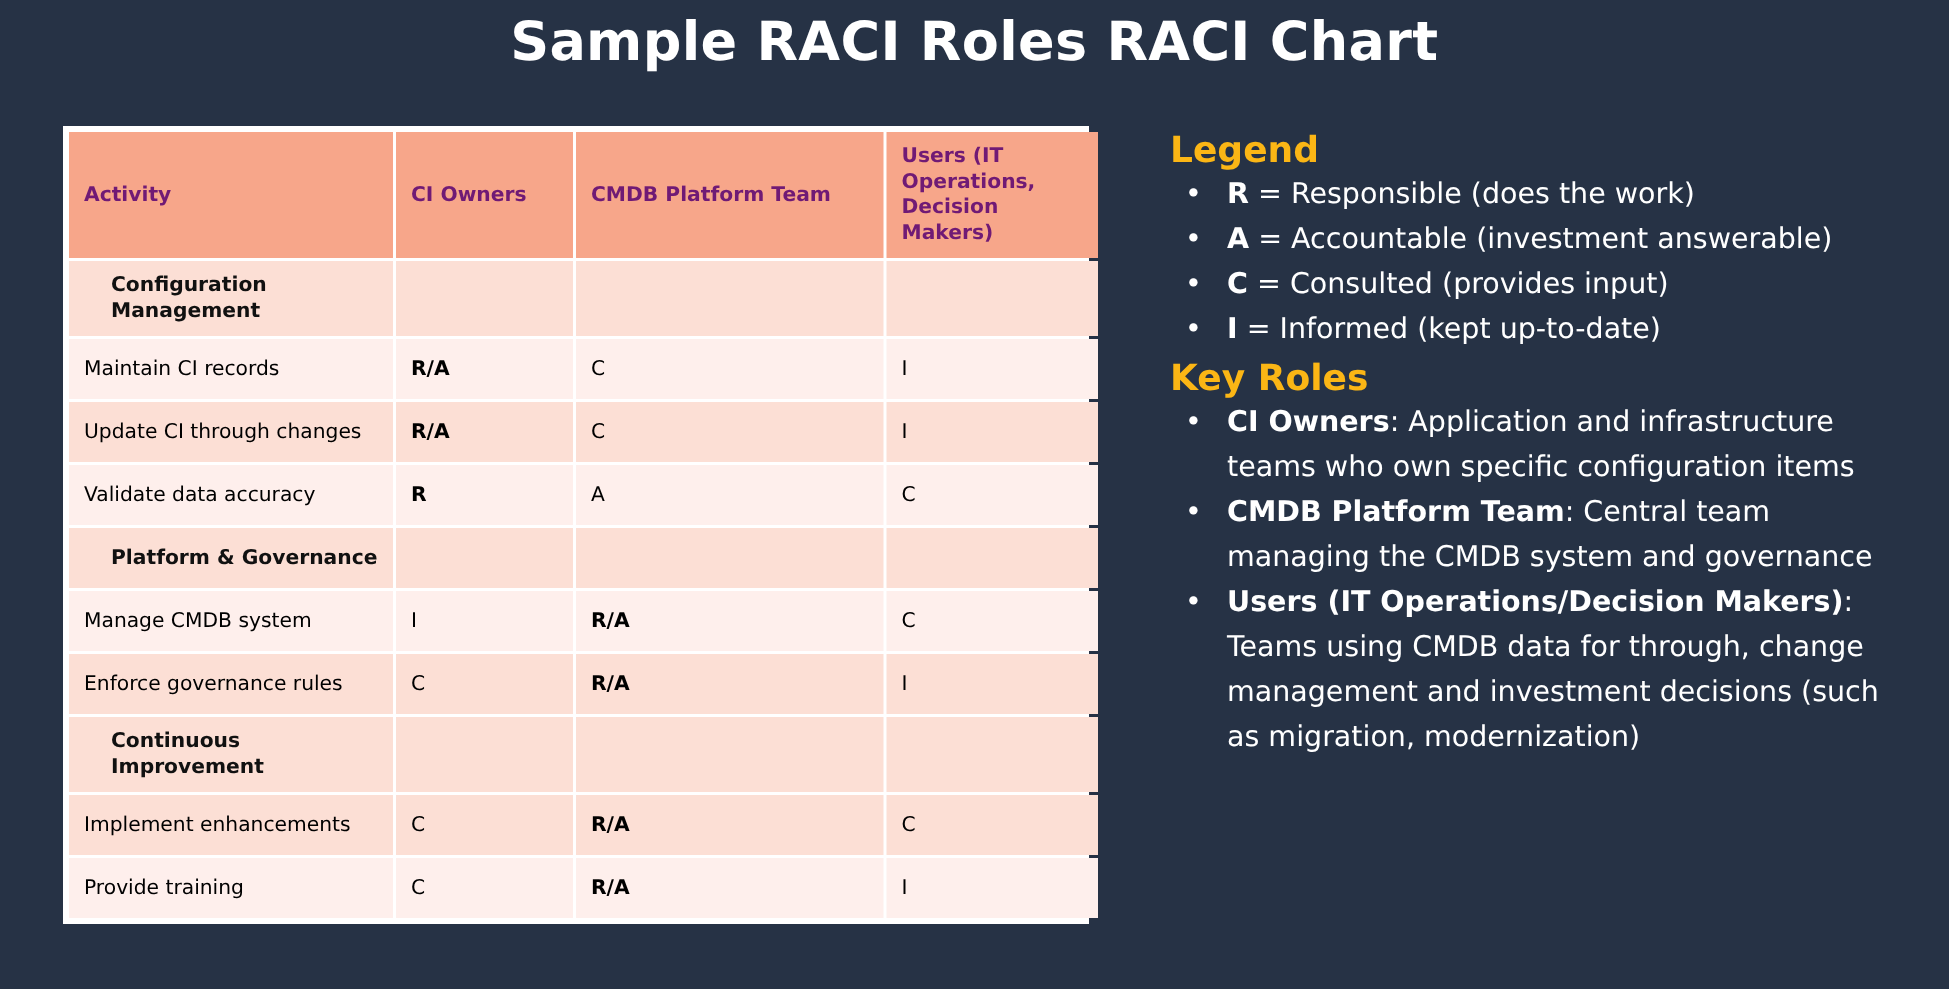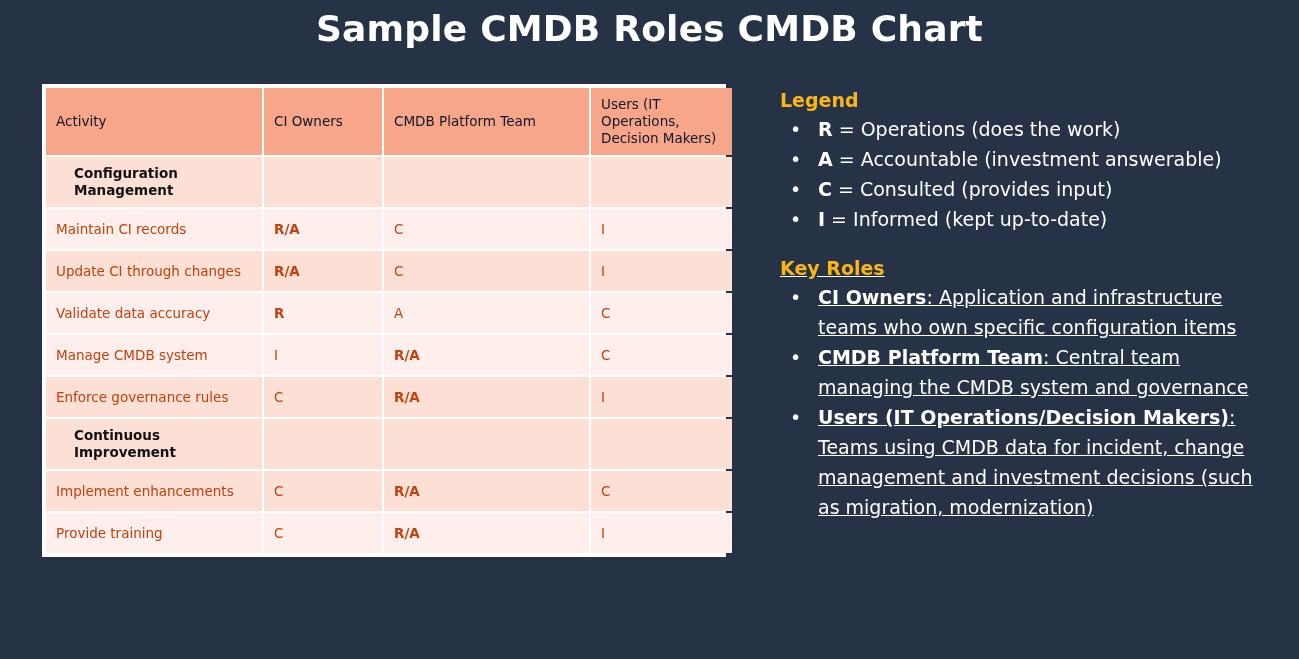--- a/index.html
+++ b/index.html
@@ -59,33 +59,33 @@
     table-layout: fixed;
   }
 
   table.raci col.c-activity { width: 216px; }
   table.raci col.c-ci       { width: 118px; }
   table.raci col.c-cmdb     { width: 205px; }
   table.raci col.c-users    { width: 141px; }
 
   table.raci th {
     background: #F7A68A;
-    color: #0f172a;
+    color: #701a75;
     font-size: 13.5px;
-    font-weight: normal;
+    font-weight: bold;
     text-align: left;
     vertical-align: middle;
     padding: 8px 10px;
     height: 64px;
     line-height: 17px;
   }
 
   table.raci td {
     font-size: 13.5px;
-    color: #c2410c;
+    color: #000000;
     padding: 8px 10px;
     height: 40px;
     vertical-align: middle;
     line-height: 17px;
   }
 
   
   tr.band-dark  td { background: #FCDFD5; }
   tr.band-light td { background: #FEEFEC; }
 
@@ -98,21 +98,21 @@
 
   
   #side-panel {
     margin-left: 54px;
     margin-top: 32px;
     width: 480px;
   }
 
   .panel-heading {
     color: #FBB615;
-    font-size: 19px;
+    font-size: 24px;
     font-weight: bold;
     line-height: 24px;
     margin-bottom: 2px;
   }
 
   ul.bullets {
     list-style: none;
     margin: 0 0 0 0;
     padding: 0;
   }
@@ -130,28 +130,28 @@
     position: absolute;
     left: 10px;
     top: 0;
     font-size: 19px;
     line-height: 30px;
     color: #ffffff;
   }
 
   .key { font-weight: bold; }
 
-  #key-roles-block { margin-top: 22px; text-decoration: underline; }
+  #key-roles-block { margin-top: 6px; }
 
   #key-roles-block ul.bullets li { line-height: 30px; }
 </style>
 </head>
 <body>
 
-<h1 id="page-title">Sample CMDB Roles CMDB Chart</h1>
+<h1 id="page-title">Sample RACI Roles RACI Chart</h1>
 
 <div id="content">
 
   <div id="raci-table-wrap">
     <table class="raci">
       <colgroup>
         <col class="c-activity">
           <col class="c-ci">
           <col class="c-cmdb">
           <col class="c-users">
@@ -182,20 +182,26 @@
             <td class="val strong">R/A</td>
             <td class="val">C</td>
             <td class="val">I</td>
           </tr>
           <tr class="band-light">
             <td>Validate data accuracy</td>
             <td class="val strong">R</td>
             <td class="val">A</td>
             <td class="val">C</td>
           </tr>
+          <tr class="band-dark section">
+            <td>Platform &amp; Governance</td>
+            <td class="val"></td>
+            <td class="val"></td>
+            <td class="val"></td>
+          </tr>
           <tr class="band-light">
             <td>Manage CMDB system</td>
             <td class="val">I</td>
             <td class="val strong">R/A</td>
             <td class="val">C</td>
           </tr>
           <tr class="band-dark">
             <td>Enforce governance rules</td>
             <td class="val">C</td>
             <td class="val strong">R/A</td>
@@ -221,30 +227,30 @@
           </tr>
         </tbody>
     </table>
   </div>
 
   <div id="side-panel">
 
     <div id="legend-block">
       <div class="panel-heading">Legend</div>
       <ul class="bullets" id="legend-list">
-          <li><span class="bullet-dot">•</span><span class="key">R</span><span> = Operations (does the work)</span></li>
+          <li><span class="bullet-dot">•</span><span class="key">R</span><span> = Responsible (does the work)</span></li>
           <li><span class="bullet-dot">•</span><span class="key">A</span><span> = Accountable (investment answerable)</span></li>
           <li><span class="bullet-dot">•</span><span class="key">C</span><span> = Consulted (provides input)</span></li>
           <li><span class="bullet-dot">•</span><span class="key">I</span><span> = Informed (kept up-to-date)</span></li>
         </ul>
     </div>
 
     <div id="key-roles-block">
       <div class="panel-heading">Key Roles</div>
       <ul class="bullets" id="key-roles-list">
           <li><span class="bullet-dot">•</span><span class="key">CI Owners</span><span>: Application and infrastructure teams who own specific configuration items</span></li>
           <li><span class="bullet-dot">•</span><span class="key">CMDB Platform Team</span><span>: Central team managing the CMDB system and governance</span></li>
-          <li><span class="bullet-dot">•</span><span class="key">Users (IT Operations/Decision Makers)</span><span>: Teams using CMDB data for incident, change management and investment decisions (such as migration, modernization)</span></li>
+          <li><span class="bullet-dot">•</span><span class="key">Users (IT Operations/Decision Makers)</span><span>: Teams using CMDB data for through, change management and investment decisions (such as migration, modernization)</span></li>
         </ul>
     </div>
 
   </div>
 </div>
 
 </body></html>

